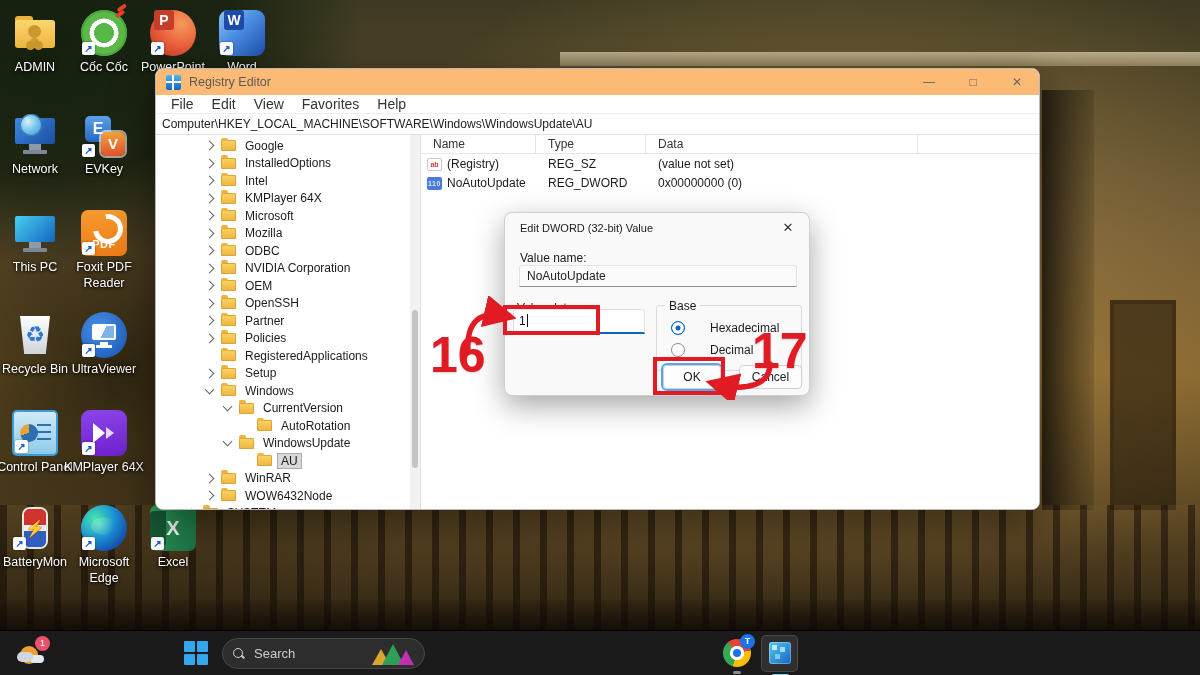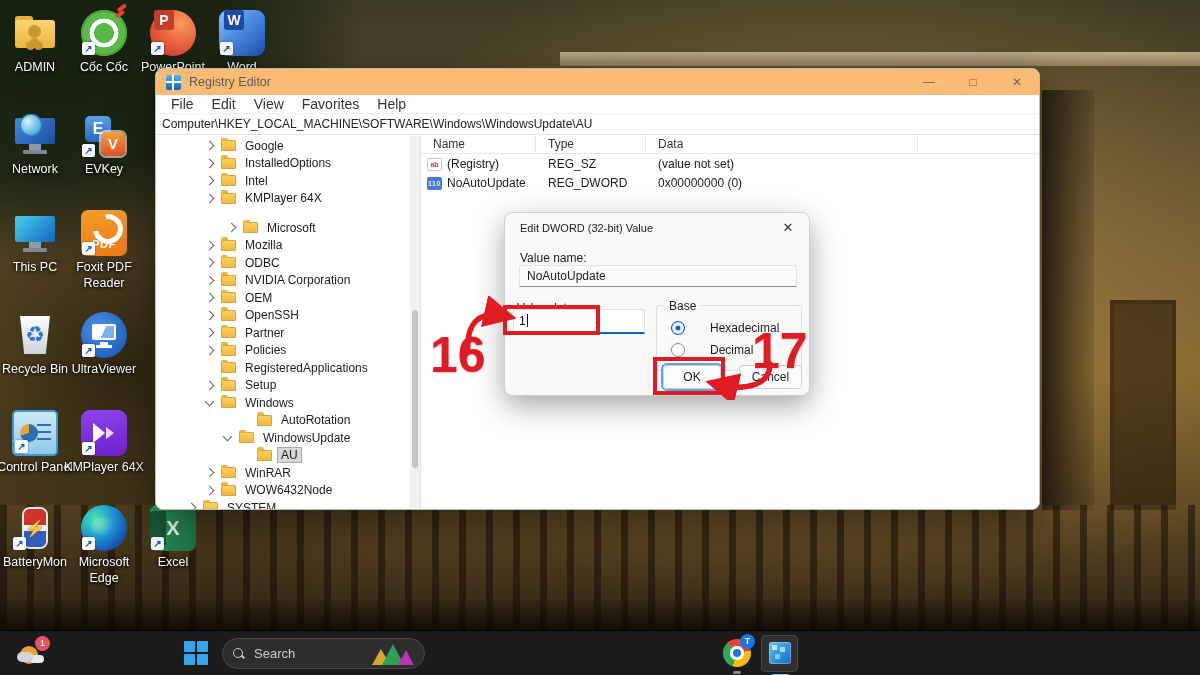--- a/index.html
+++ b/index.html
@@ -336,21 +336,21 @@
             <div class="trow" style="padding-left: 50px;">
               <span class="chev col"></span>
               <span class="fold"></span>
               <span class="tlabel">Intel</span>
             </div>
             <div class="trow" style="padding-left: 50px;">
               <span class="chev col"></span>
               <span class="fold"></span>
               <span class="tlabel">KMPlayer 64X</span>
             </div>
-            <div class="trow" style="padding-left: 72px; margin-top: 12px;">
+            <div class="trow" style="padding-left: 50px;">
               <span class="chev col"></span>
               <span class="fold"></span>
               <span class="tlabel">Microsoft</span>
             </div>
             <div class="trow" style="padding-left: 50px;">
               <span class="chev col"></span>
               <span class="fold"></span>
               <span class="tlabel">Mozilla</span>
             </div>
             <div class="trow" style="padding-left: 50px;">
@@ -390,20 +390,25 @@
             </div>
             <div class="trow" style="padding-left: 50px;">
               <span class="chev col"></span>
               <span class="fold"></span>
               <span class="tlabel">Setup</span>
             </div>
             <div class="trow" style="padding-left: 50px;">
               <span class="chev exp"></span>
               <span class="fold"></span>
               <span class="tlabel">Windows</span>
+            </div>
+            <div class="trow" style="padding-left: 68px;">
+              <span class="chev exp"></span>
+              <span class="fold"></span>
+              <span class="tlabel">CurrentVersion</span>
             </div>
             <div class="trow" style="padding-left: 86px;">
               <span class="chev none"></span>
               <span class="fold"></span>
               <span class="tlabel">AutoRotation</span>
             </div>
             <div class="trow" style="padding-left: 68px;">
               <span class="chev exp"></span>
               <span class="fold"></span>
               <span class="tlabel">WindowsUpdate</span>

